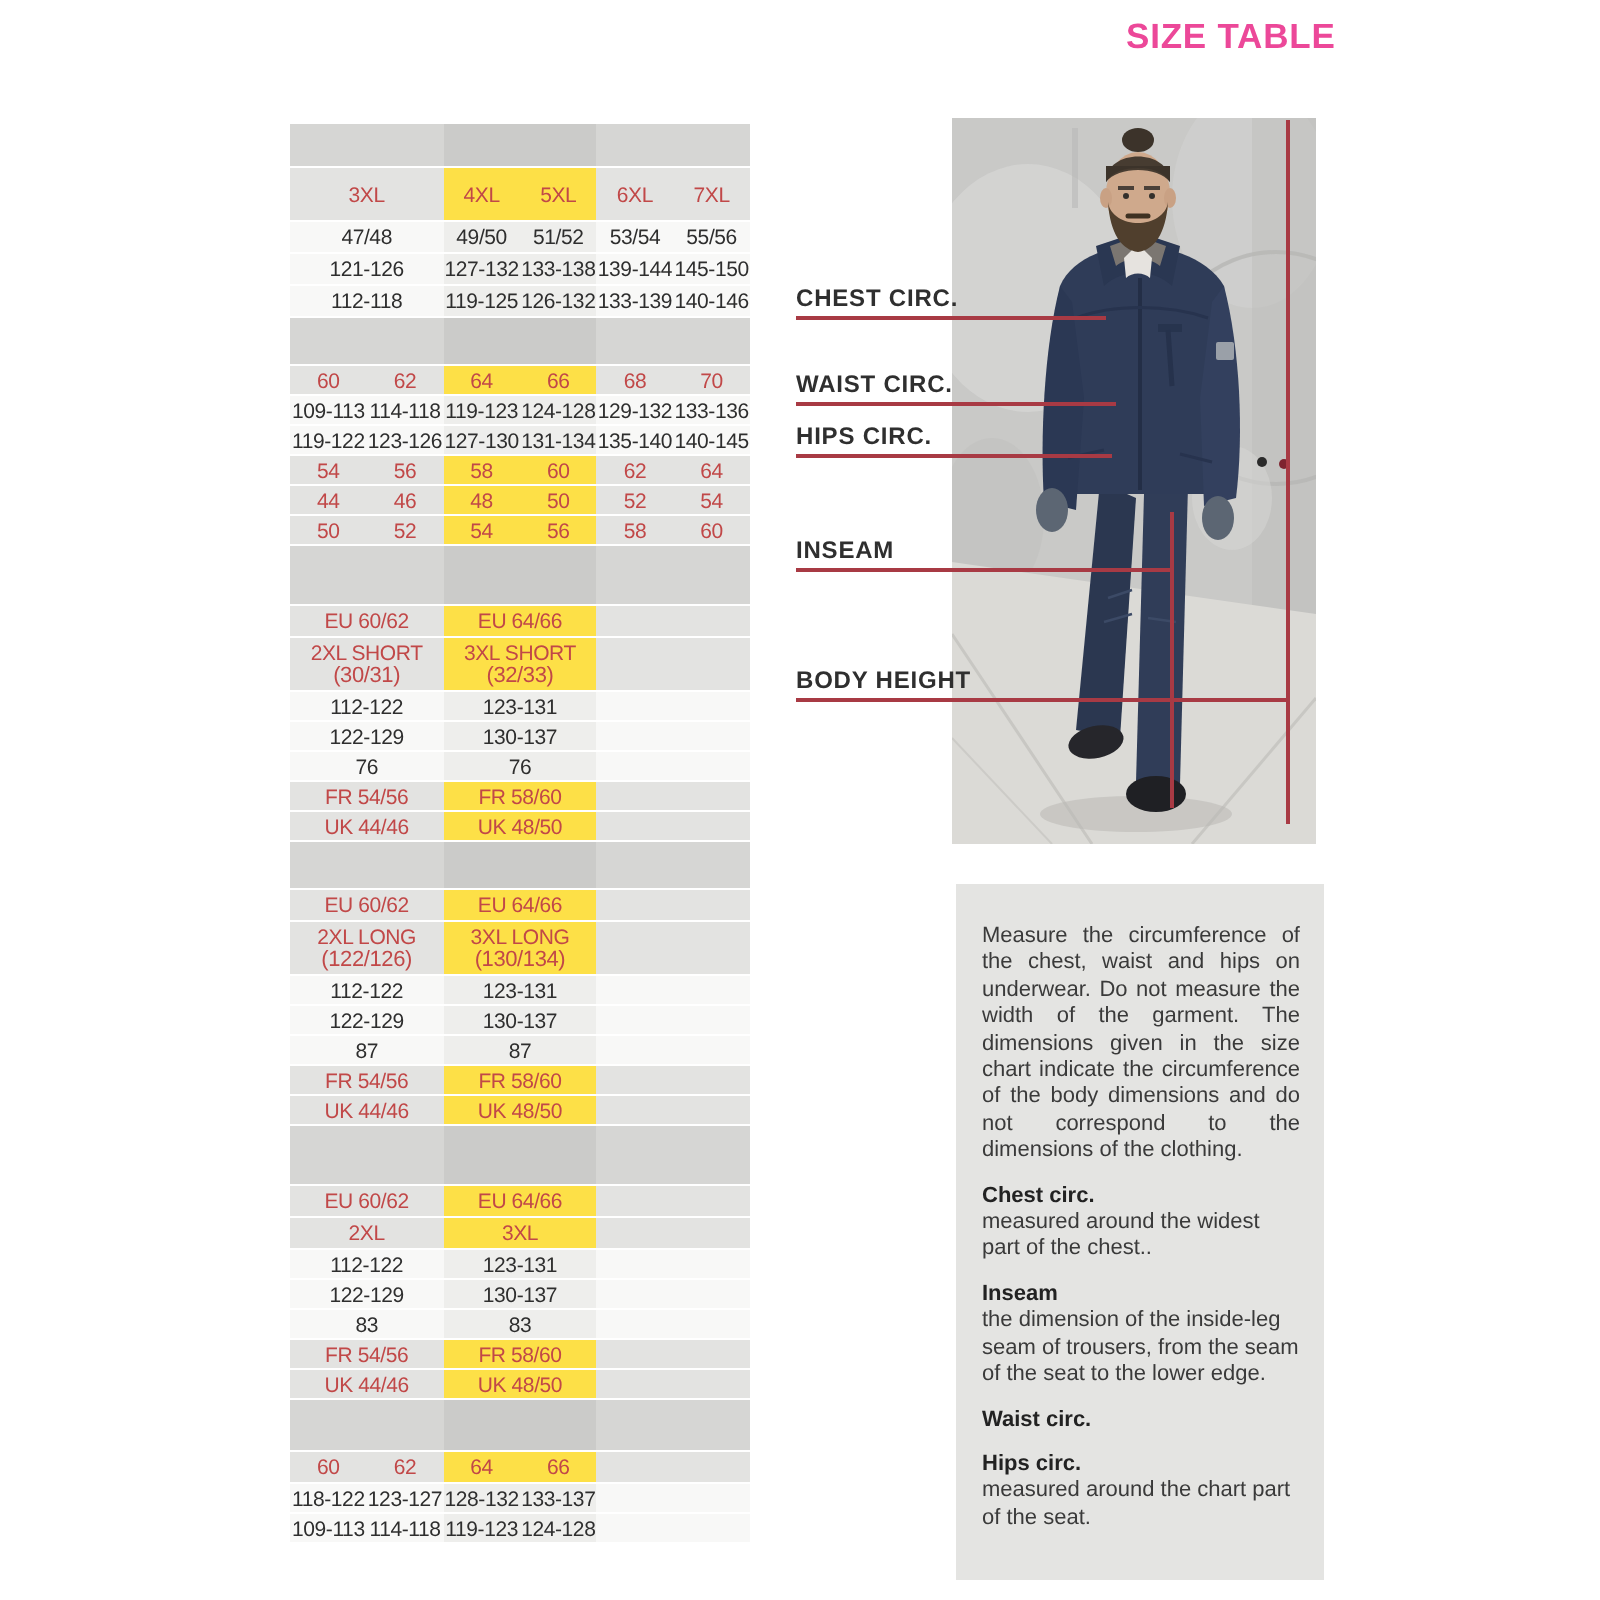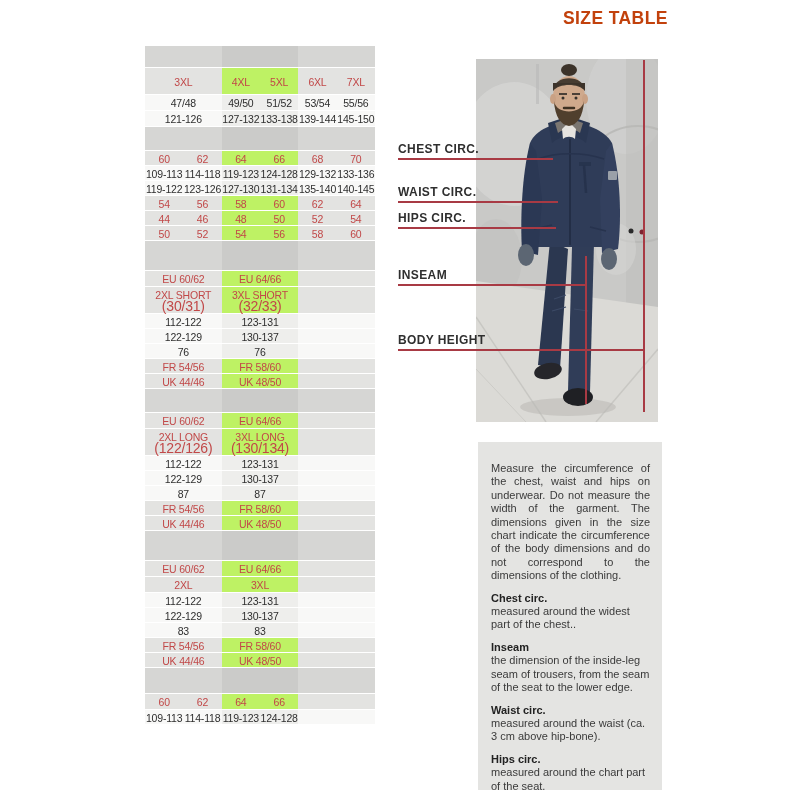--- a/index.html
+++ b/index.html
@@ -1,33 +1,33 @@
 <!DOCTYPE html>
 <html><head>
 <meta charset="utf-8">
 <style>
   html,body{margin:0;padding:0;background:#fff;}
   .page{position:relative;width:800px;height:800px;background:#fff;overflow:hidden;
         font-family:"Liberation Sans",sans-serif;}
 
   
   .page-title{position:absolute;left:563px;top:8px;font-size:17.5px;font-weight:700;
-              letter-spacing:.4px;color:#c2410c;white-space:nowrap;}
+              letter-spacing:.4px;color:#ec4899;white-space:nowrap;}
 
   
-  .tbl-wrap{position:absolute;left:145px;top:46px;width:230px;}
+  .tbl-wrap{position:absolute;left:145px;top:62px;width:230px;}
   table.size{border-collapse:collapse;table-layout:fixed;width:230px;}
   table.size td{font-size:10.5px;text-align:center;vertical-align:middle;
                 white-space:nowrap;letter-spacing:-.2px;padding:0;
                 box-shadow:inset 0 -1px #fff;}
   td.gap-A{background:#d6d6d4;} td.gap-B{background:#cbcbc9;}
-  td.head-A{background:#e3e3e1;} td.head-B{background:#bef264;}
+  td.head-A{background:#e3e3e1;} td.head-B{background:#fde047;}
   td.data-A{background:#f8f8f7;} td.data-B{background:#eeeeec;}
   .red{color:#c14848;} .blk{color:#2e2e2e;}
-  td .l2{font-size:14px;line-height:11px;}
+  td .l2{font-size:11px;line-height:11px;}
   td .l1{line-height:12px;text-align:center;}
 
   
   .photo{position:absolute;left:476px;top:59px;width:182px;height:363px;overflow:hidden;}
 
   
   .mlabel{position:absolute;left:398px;font-size:12px;font-weight:600;color:#2f2f2f;
           letter-spacing:.4px;white-space:nowrap;}
   .hline,.vline{position:absolute;background:#a83a44;}
   .hline{height:1.5px;} .vline{width:1.5px;}
@@ -78,20 +78,27 @@
             <td class="data-A blk">53/54</td>
             <td class="data-A blk">55/56</td>
           </tr>
           <tr style="height: 16px;">
             <td colspan="2" class="data-A blk">121-126</td>
             <td class="data-B blk">127-132</td>
             <td class="data-B blk">133-138</td>
             <td class="data-A blk">139-144</td>
             <td class="data-A blk">145-150</td>
           </tr>
+          <tr style="height: 16px;">
+            <td colspan="2" class="data-A blk">112-118</td>
+            <td class="data-B blk">119-125</td>
+            <td class="data-B blk">126-132</td>
+            <td class="data-A blk">133-139</td>
+            <td class="data-A blk">140-146</td>
+          </tr>
           <tr style="height: 24px;">
             <td colspan="2" class="gap-A red"></td>
             <td colspan="2" class="gap-B red"></td>
             <td colspan="2" class="gap-A red"></td>
           </tr>
           <tr style="height: 15px;">
             <td class="head-A red">60</td>
             <td class="head-A red">62</td>
             <td class="head-B red">64</td>
             <td class="head-B red">66</td>
@@ -274,20 +281,27 @@
             <td colspan="2" class="gap-A red"></td>
             <td colspan="2" class="gap-B red"></td>
             <td colspan="2" class="gap-A red"></td>
           </tr>
           <tr style="height: 16px;">
             <td class="head-A red">60</td>
             <td class="head-A red">62</td>
             <td class="head-B red">64</td>
             <td class="head-B red">66</td>
             <td colspan="2" class="head-A red"></td>
+          </tr>
+          <tr style="height: 15px;">
+            <td class="data-A blk">118-122</td>
+            <td class="data-A blk">123-127</td>
+            <td class="data-B blk">128-132</td>
+            <td class="data-B blk">133-137</td>
+            <td colspan="2" class="data-A blk"></td>
           </tr>
           <tr style="height: 15px;">
             <td class="data-A blk">109-113</td>
             <td class="data-A blk">114-118</td>
             <td class="data-B blk">119-123</td>
             <td class="data-B blk">124-128</td>
             <td colspan="2" class="data-A blk"></td>
           </tr>
         </tbody>
     </table>
@@ -382,21 +396,20 @@
         <div class="def">
           <div class="term">Chest circ.</div>
           <div class="dtext">measured around the widest part of the chest..</div>
         </div>
         <div class="def">
           <div class="term">Inseam</div>
           <div class="dtext">the dimension of the inside-leg seam of trousers, from the seam of the seat to the lower edge.</div>
         </div>
         <div class="def">
           <div class="term">Waist circ.</div>
-          <div class="dtext">measured around the waist (ca. 3 cm above hip-bone).</div>
         </div>
         <div class="def">
           <div class="term">Hips circ.</div>
           <div class="dtext">measured around the chart part of the seat.</div>
         </div>
       </div>
   </div>
 
 </div>
 

